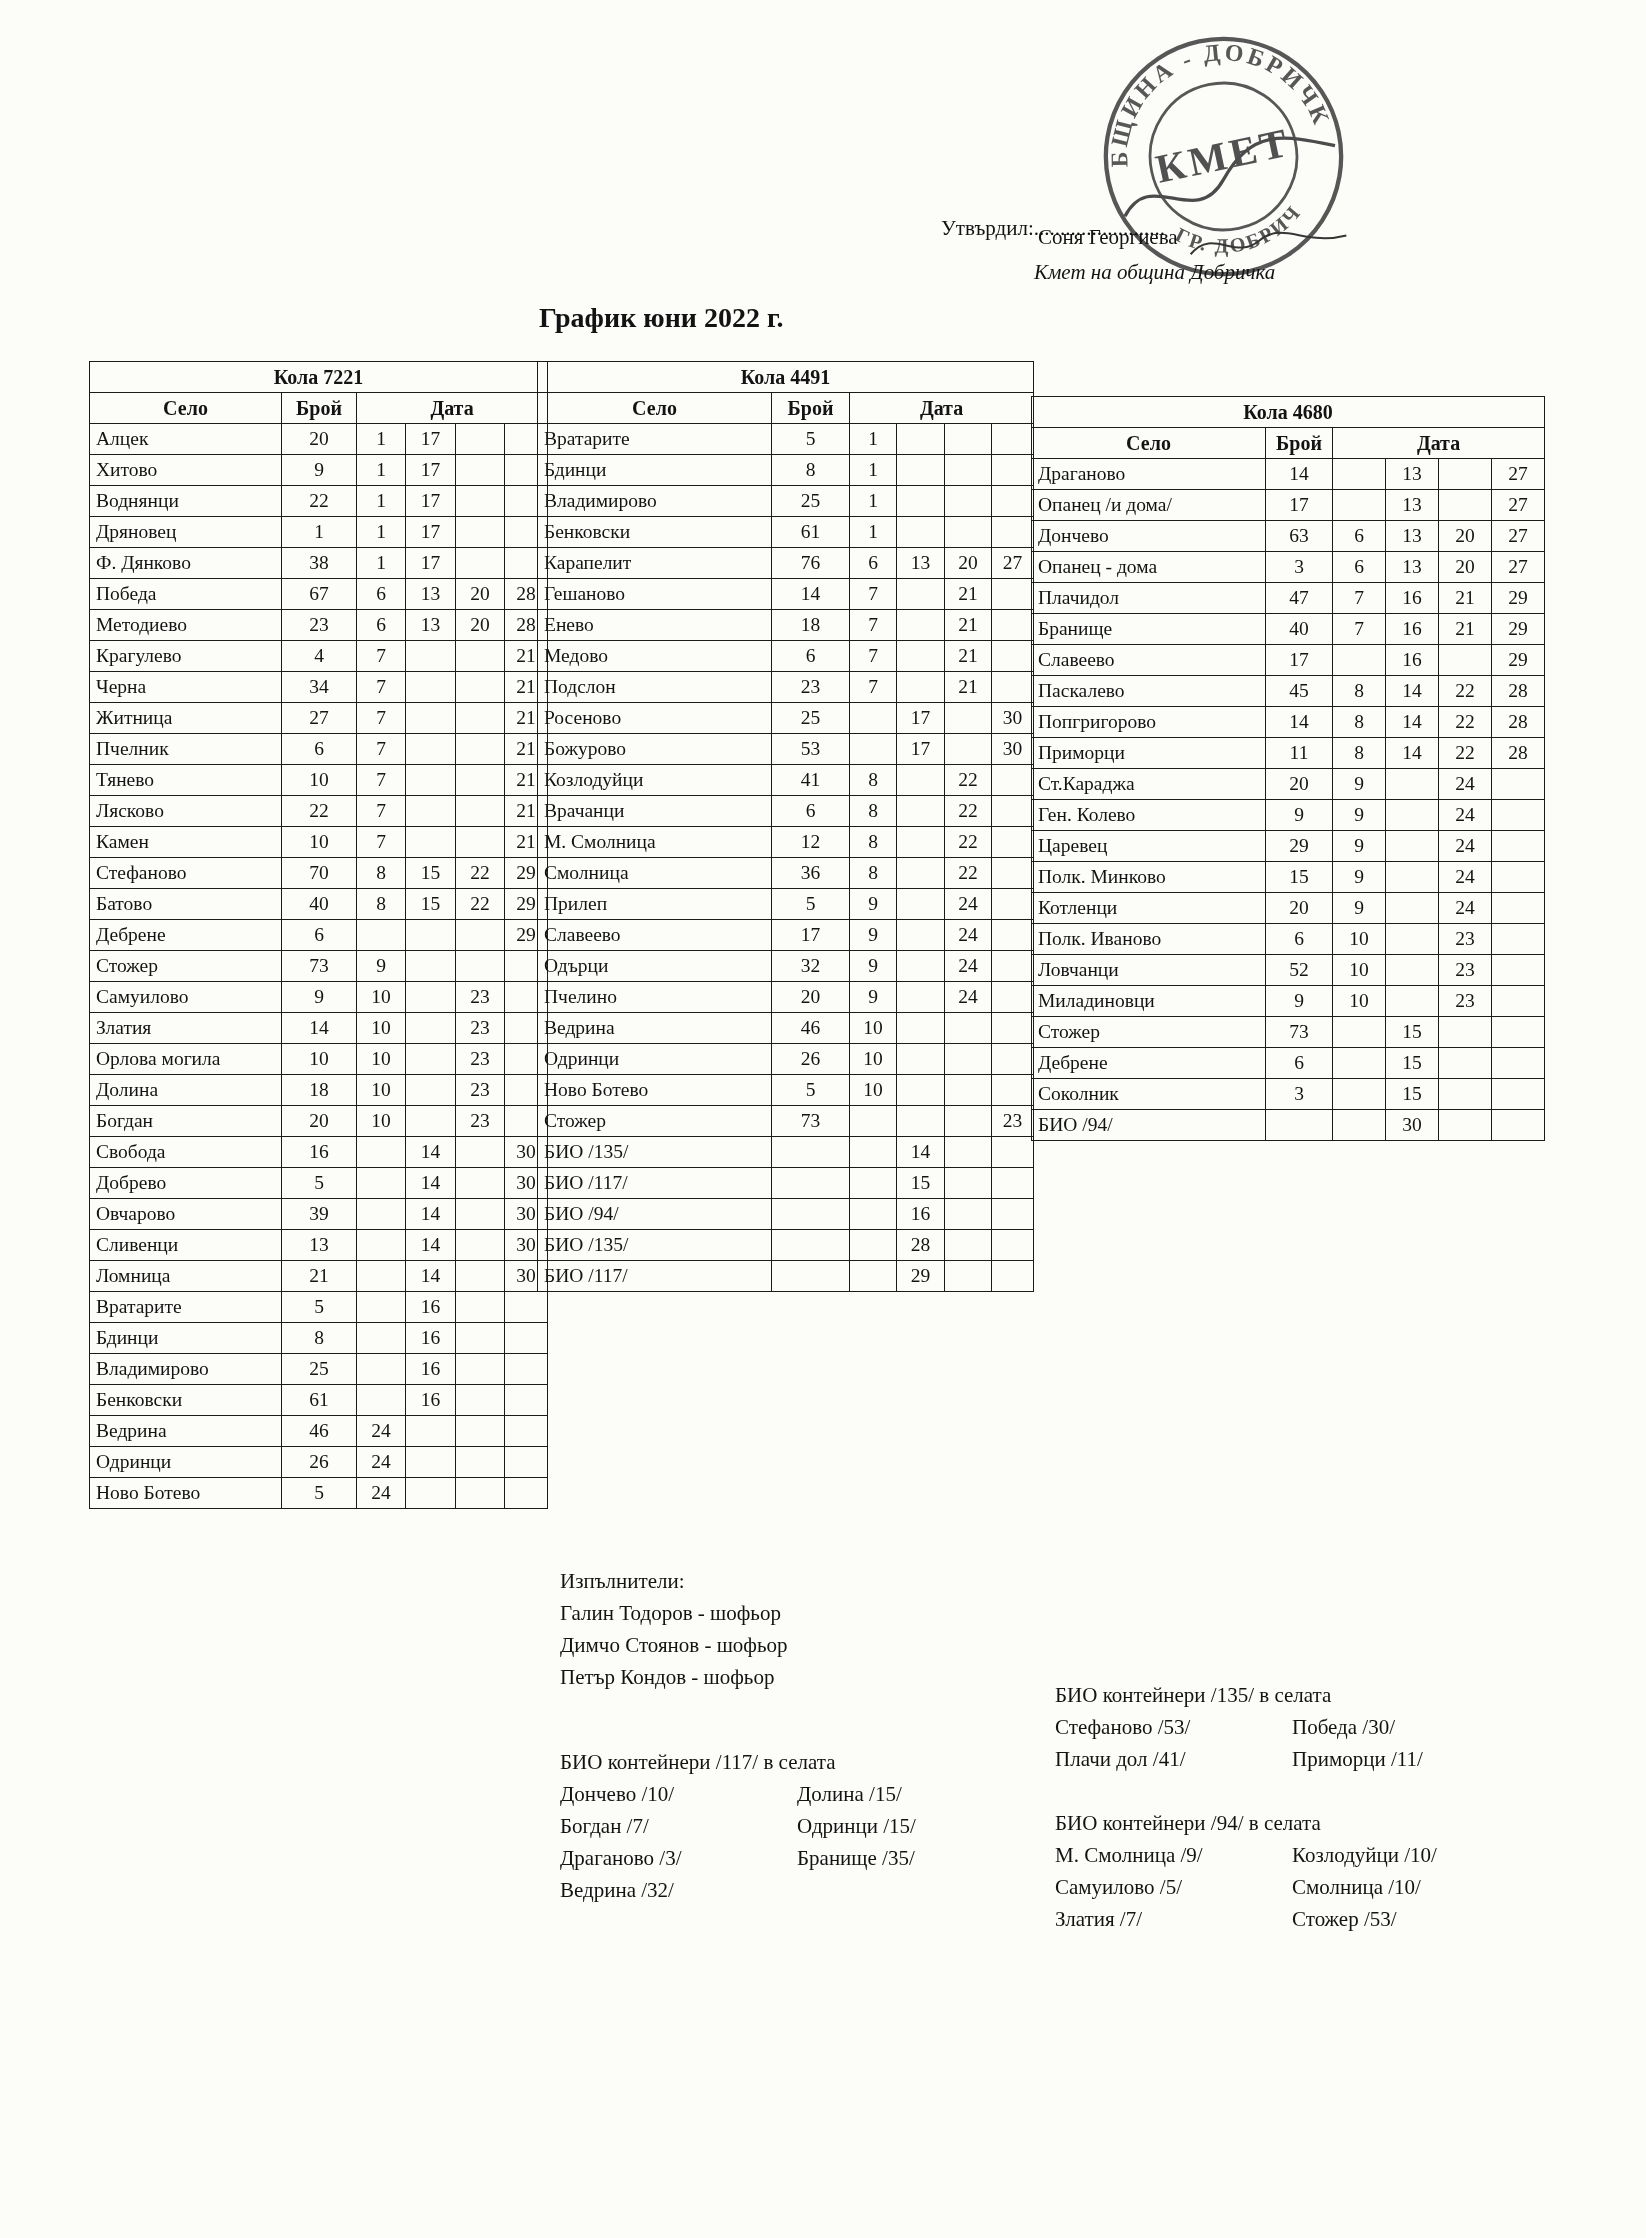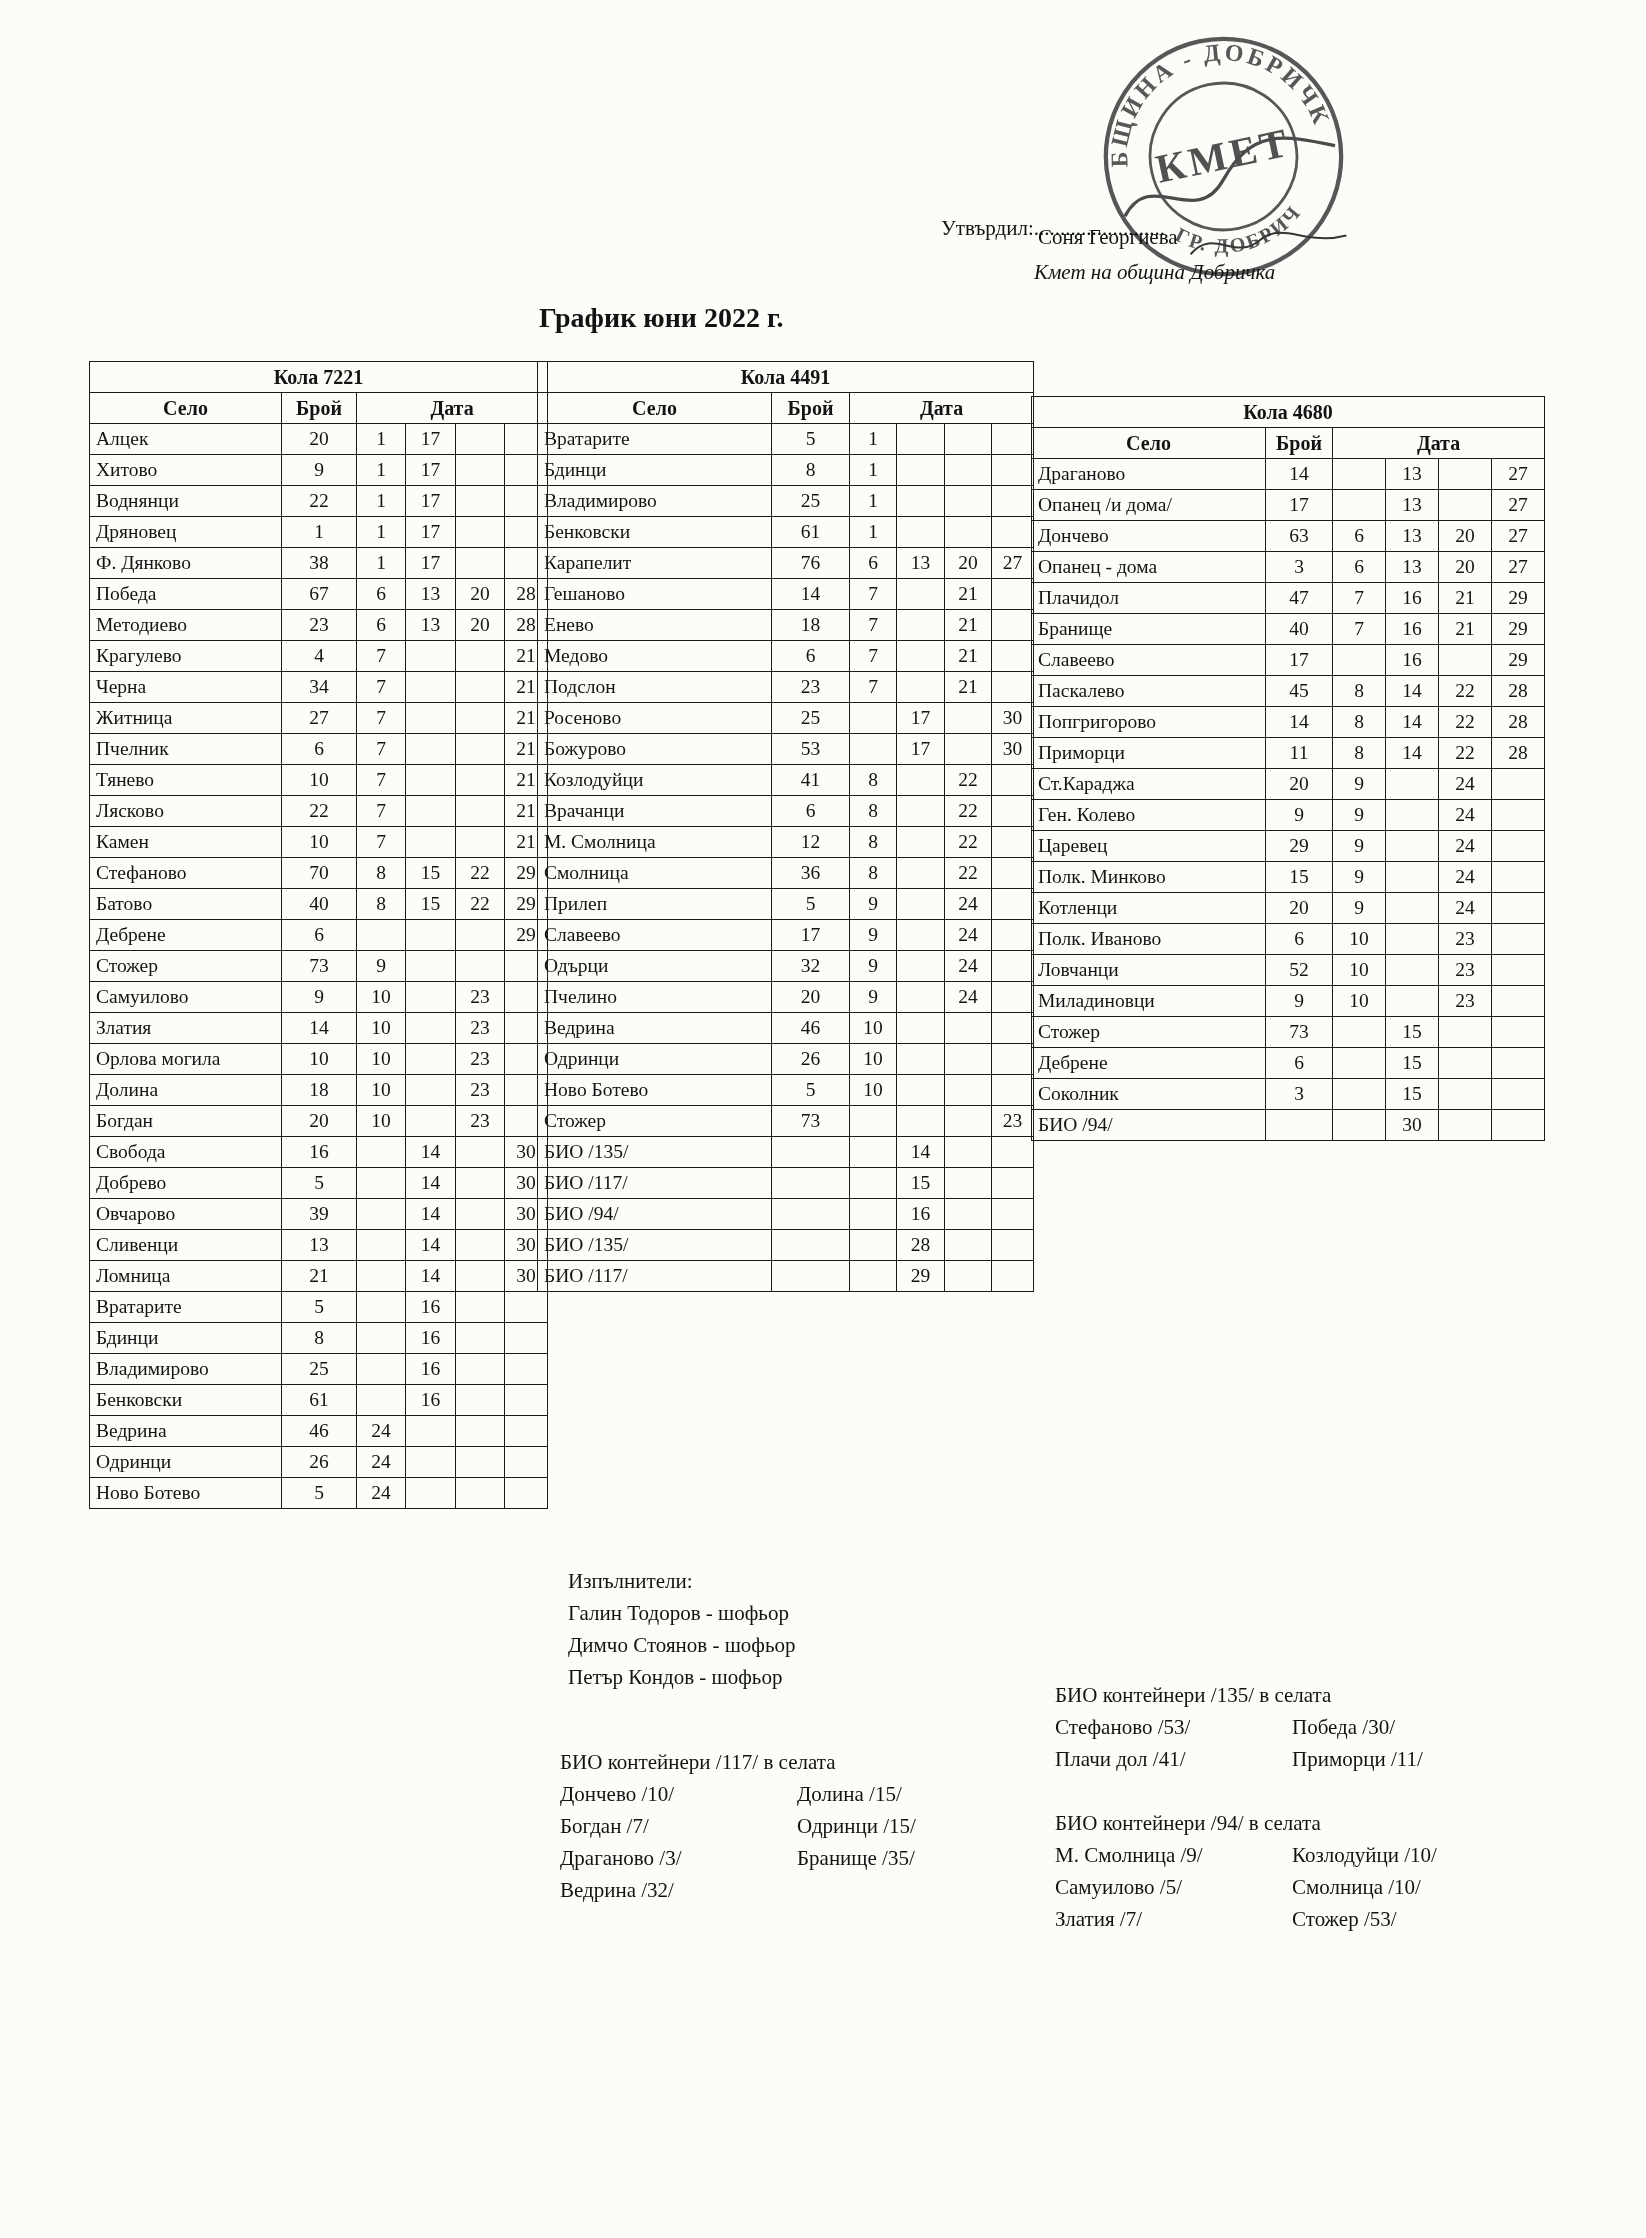--- a/index.html
+++ b/index.html
@@ -12,21 +12,21 @@
   #approve-role{left:1034px;top:260px;font-size:21px;font-style:italic;}
   #doc-title{left:539px;top:302px;font-size:28px;font-weight:bold;}
   #t0{left:81px;top:361px;padding-left:8px;}
   #t1{left:537px;top:361px;}
   #t2{left:1031px;top:376px;margin-top:20px;}
   .sched{border-collapse:collapse;table-layout:fixed;}
   .sched th,.sched td{border:1.3px solid #1b1b1b;height:31px;padding:0 1.3px;font-size:19.5px;line-height:1;white-space:nowrap;overflow:hidden;}
   .sched th{font-size:20px;font-weight:bold;text-align:center;}
   .sched td.selo{text-align:left;padding-left:6px;}
   .sched td.num{text-align:center;}
-  #executors{left:560px;top:1565px;font-size:21px;line-height:32px;margin-left:8px;}
+  #executors{left:560px;top:1565px;font-size:21px;line-height:32px;}
   .bio{font-size:21px;line-height:32px;}
   #bio117{left:560px;top:1746px;}
   #bio135{left:1055px;top:1679px;}
   #bio94{left:1055px;top:1807px;}
   .bio-row{display:grid;grid-template-columns:237px 1fr;min-width:472px;}
   #stamp{left:1097px;top:30px;width:253px;height:253px;transform:rotate(-12deg);opacity:0.92;}
   #sig-name{left:1186px;top:222px;}
 </style>
 </head>
 <body>

